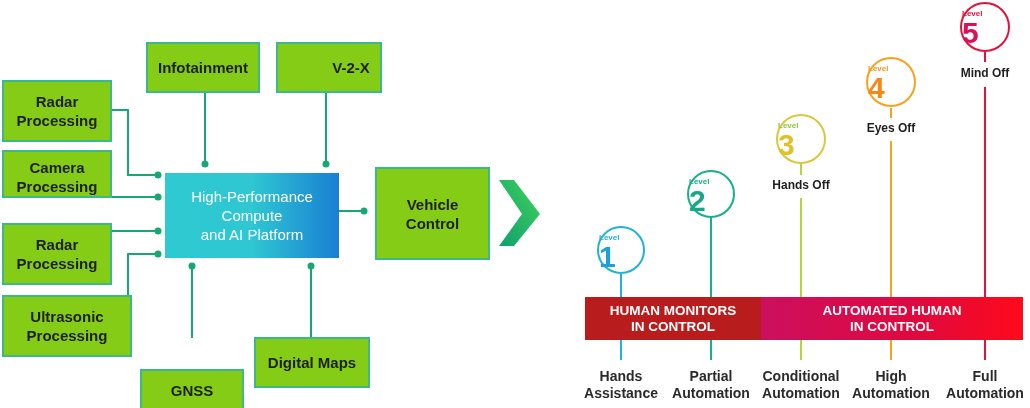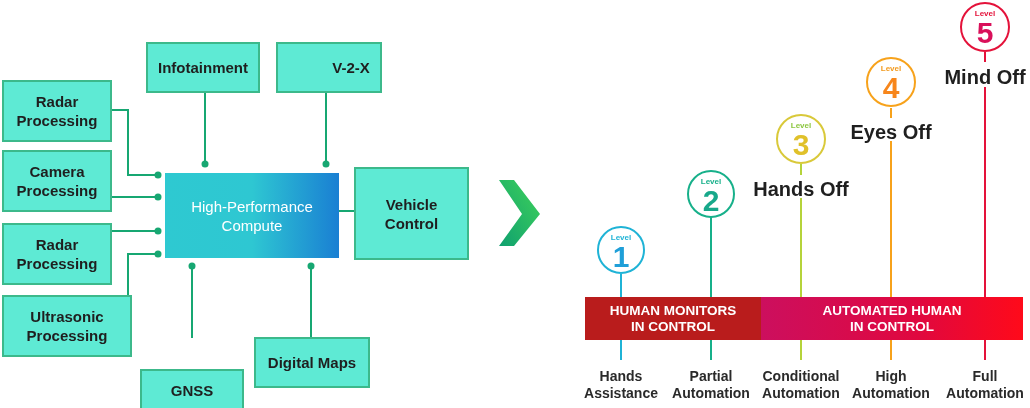--- a/index.html
+++ b/index.html
@@ -1,25 +1,25 @@
 <!DOCTYPE html>
 <html><head>
 <meta charset="utf-8">
 <style>
   html,body{margin:0;padding:0;background:#ffffff;}
   body{width:1030px;height:408px;position:relative;overflow:hidden;font-family:"Liberation Sans",sans-serif;}
-  .box{position:absolute;border:2px solid #3cb98b;background:#5eead4;box-sizing:border-box;display:flex;align-items:center;justify-content:center;text-align:center;font-weight:bold;font-size:15px;line-height:19px;color:#1f1f1f;}
+  .box{position:absolute;border:2px solid #3cb98b;background:#84cc16;box-sizing:border-box;display:flex;align-items:center;justify-content:center;text-align:center;font-weight:bold;font-size:15px;line-height:19px;color:#1f1f1f;}
   .hub{position:absolute;left:165px;top:173px;width:174px;height:85px;background:linear-gradient(90deg,#2ec9d1 0%,#2ec7d2 50%,#1a7fd3 100%);color:#fff;font-weight:normal;font-size:15px;line-height:19px;display:flex;align-items:center;justify-content:center;text-align:center;}
   svg.wires{position:absolute;left:0;top:0;}
-  .lvl-label{position:absolute;font-weight:bold;font-size:20px;color:#1f1f1f;text-align:right;white-space:nowrap;transform:translateX(-50%);}
+  .lvl-label{position:absolute;font-weight:bold;font-size:12px;color:#1f1f1f;text-align:right;white-space:nowrap;transform:translateX(-50%);}
   .bottom-label{position:absolute;top:368px;font-weight:bold;font-size:14px;line-height:17px;color:#2a2a2a;text-align:center;transform:translateX(-50%);white-space:nowrap;}
   .band{position:absolute;top:297px;height:43px;color:#fff;font-weight:bold;font-size:13.5px;line-height:16px;display:flex;align-items:center;justify-content:center;text-align:center;}
   .band-human{left:585px;width:176px;background:#b91c1c;}
   .band-auto{left:761px;width:262px;background:linear-gradient(90deg,#cc0f5e 0%,#e0083f 60%,#ff0a1a 100%);}
-  .badge{position:absolute;border-radius:50%;background:#fff;box-sizing:border-box;text-align:center;transform:translate(-50%,0);}
+  .badge{position:absolute;border-radius:50%;background:#fff;box-sizing:border-box;text-align:left;transform:translate(-50%,0);}
   .badge .lv{display:block;font-size:8px;font-weight:bold;line-height:9px;margin-top:5px;}
   .badge .num{display:block;font-size:30px;font-weight:bold;line-height:30px;}
 </style>
 </head>
 <body>
 
 <svg class="wires" width="1030" height="408">
   <g stroke="#17a772" stroke-width="2" fill="none">
     <polyline points="112,110 128,110 128,175 158,175"></polyline>
     <line x1="112" y1="197" x2="158" y2="197"></line>
@@ -51,21 +51,21 @@
       <stop offset="0" stop-color="#d10f5f"></stop>
       <stop offset="1" stop-color="#ff0a1a"></stop>
     </linearGradient>
   </defs>
   <polygon points="499,180 514,180 540,214 514,246 499,246 522,214" fill="url(#arrowGrad)"></polygon>
 </svg>
 
 <div class="box" style="left:2px;top:80px;width:110px;height:62px;">
   <div><span>Radar</span><br><span>Processing</span></div>
 </div>
-<div class="box" style="left:2px;top:150px;width:110px;height:62px;">
+<div class="box" style="left:2px;top:150px;width:110px;height:48px;align-items:flex-end;">
   <div><span>Camera</span><br><span>Processing</span></div>
 </div>
 <div class="box" style="left:2px;top:223px;width:110px;height:62px;">
   <div><span>Radar</span><br><span>Processing</span></div>
 </div>
 <div class="box" style="left:2px;top:295px;width:130px;height:62px;">
   <div><span>Ultrasonic</span><br><span>Processing</span></div>
 </div>
 
 <div class="box" style="left:146px;top:42px;width:114px;height:51px;">
@@ -76,24 +76,24 @@
 </div>
 
 <div class="box" style="left:140px;top:337px;width:104px;height:42px;margin-top:32px;">
   <span>GNSS</span>
 </div>
 <div class="box" style="left:254px;top:337px;width:116px;height:51px;">
   <span>Digital Maps</span>
 </div>
 
 <div class="hub">
-  <div><span>High-Performance</span><br><span>Compute</span><br></div>
+  <div><span>High-Performance</span><br><span>Compute</span><br><span>and AI Platform</span></div>
 </div>
 
-<div class="box" style="left:354px;top:167px;width:115px;height:93px;">
+<div class="box" style="left:375px;top:167px;width:115px;height:93px;">
   <div><span>Vehicle</span><br><span>Control</span></div>
 </div>
 
 <svg class="wires" width="1030" height="408">
   <line x1="621" y1="274" x2="621" y2="360" stroke="#1fb3d6" stroke-width="2"></line>
   <line x1="711" y1="217" x2="711" y2="360" stroke="#17b08a" stroke-width="2"></line>
   <line x1="801" y1="164" x2="801" y2="175" stroke="#b5d33a" stroke-width="2"></line>
   <line x1="801" y1="198" x2="801" y2="360" stroke="#b5d33a" stroke-width="2"></line>
   <line x1="891" y1="108" x2="891" y2="118" stroke="#f7a21b" stroke-width="2"></line>
   <line x1="891" y1="141" x2="891" y2="360" stroke="#f7a21b" stroke-width="2"></line>

